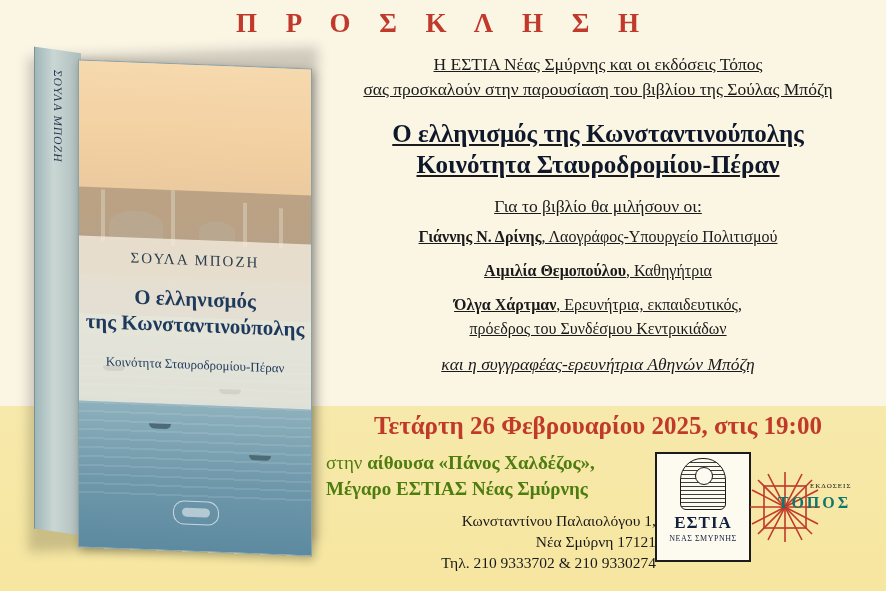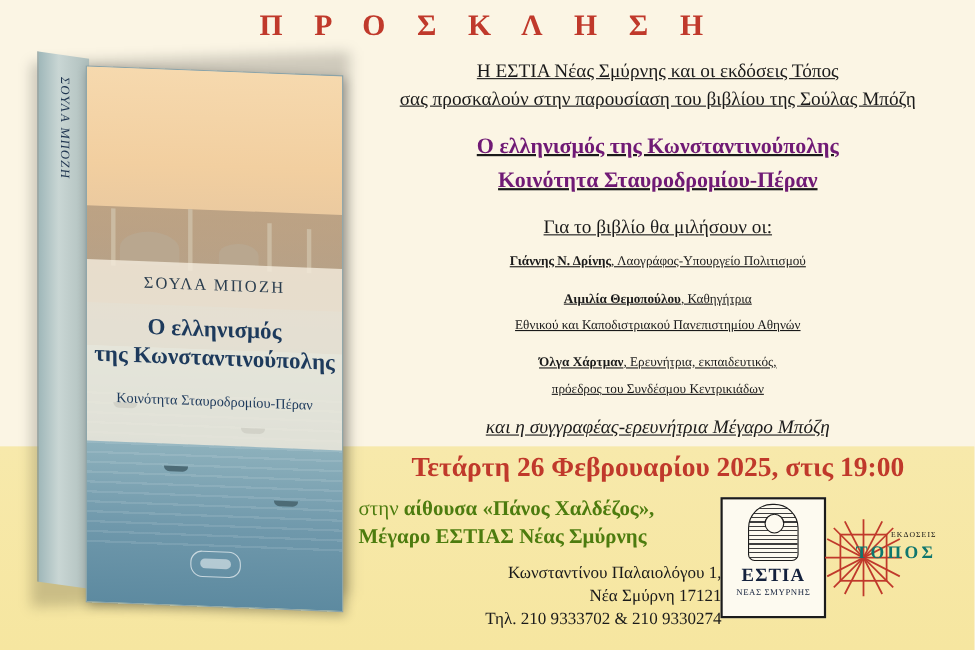--- a/index.html
+++ b/index.html
@@ -59,33 +59,33 @@
     text-align: center;
     color: #1a1a1a;
     text-decoration: underline;
   }
   .line {
     font-size: 17.5px;
     line-height: 25px;
   }
   .booktitle {
     margin-top: 16px;
-    color: #701a75;
-    font-weight: bold;
-    font-size: 20px;
+    color: #0f172a;
+    font-weight: bold;
+    font-size: 25px;
     line-height: 31px;
   }
   .subtitle-spacer { height: 14px; }
   .speakers-intro {
     font-size: 17.5px;
     line-height: 25px;
   }
   .spk {
     margin-top: 10px;
-    font-size: 12px;
+    font-size: 16px;
     line-height: 24px;
   }
   .spk-1 { margin-top: 6px; }
   .author-line {
     margin-top: 13px;
     font-size: 17.5px;
     font-style: italic;
   }
   
   .date-line {
@@ -416,31 +416,30 @@
     <div class="speakers-intro">Για το βιβλίο θα μιλήσουν οι:</div>
 
     <div class="spk spk-1">
       <span style="font-weight:bold;">Γιάννης Ν. Δρίνης</span><span>, Λαογράφος-Υπουργείο Πολιτισμού</span>
     </div>
 
     <div class="spk">
       <div>
         <span style="font-weight:bold;">Αιμιλία Θεμοπούλου</span><span>, Καθηγήτρια</span>
       </div>
-      <div>Εθνικού και Καποδιστριακού Πανεπιστημίου Αθηνών</div>
     </div>
 
     <div class="spk">
       <div>
         <span style="font-weight:bold;">Όλγα Χάρτμαν</span><span>, Ερευνήτρια, εκπαιδευτικός,</span>
       </div>
       <div>πρόεδρος του Συνδέσμου Κεντρικιάδων</div>
     </div>
 
-    <div class="author-line">και η συγγραφέας-ερευνήτρια Μέγαρο Μπόζη</div>
+    <div class="author-line">και η συγγραφέας-ερευνήτρια Αθηνών Μπόζη</div>
   </div>
 
   <div class="date-line">Τετάρτη 26 Φεβρουαρίου 2025, στις 19:00</div>
 
   <div class="venue">
     <div>
       <span>στην </span><b>αίθουσα «Πάνος Χαλδέζος»,</b>
     </div>
     <div><b>Μέγαρο ΕΣΤΙΑΣ Νέας Σμύρνης</b></div>
   </div>

